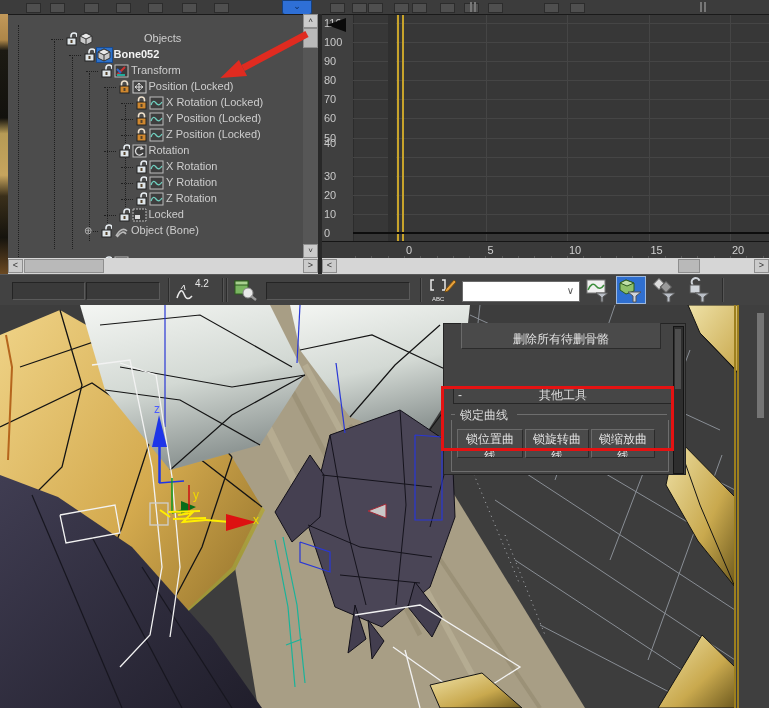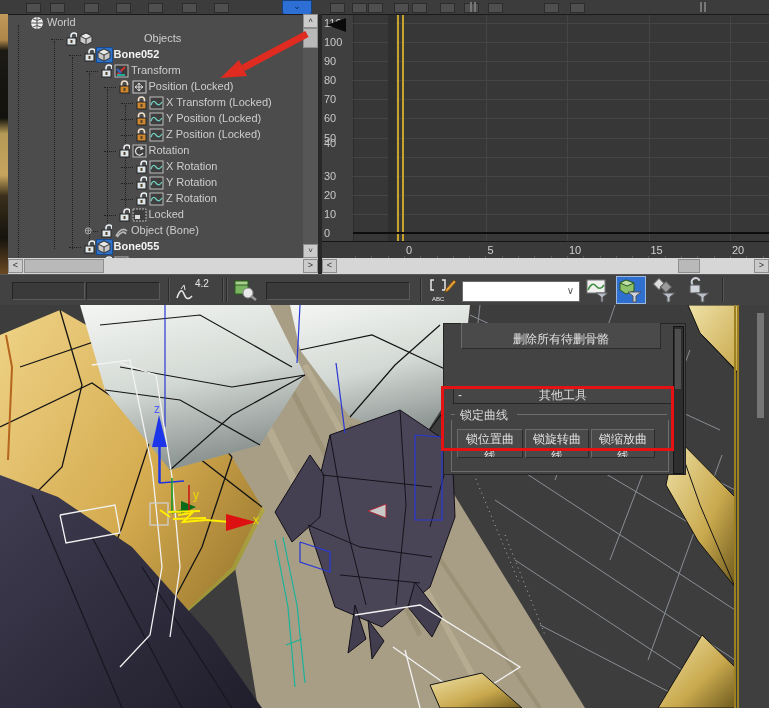--- a/index.html
+++ b/index.html
@@ -108,27 +108,20 @@
 
   <div class="abs" id="left-strip"></div>
 
   <div class="abs" id="tree-panel">
       <div class="vdot" style="left:10px;top:10px;height:240px;"></div>
       <div class="vdot" style="left:46px;top:26px;height:208px;"></div>
       <div class="vdot" style="left:64px;top:42px;height:192px;"></div>
       <div class="vdot" style="left:81px;top:58px;height:168px;"></div>
       <div class="vdot" style="left:99px;top:74px;height:136px;"></div>
       <div class="vdot" style="left:117px;top:90px;height:104px;"></div>
-      <div class="trow" style="top:0px;">
-        <span class="icx" style="left:22px;"><svg width="15" height="14">
-            <circle cx="7" cy="7" r="6" fill="#f0f0f0"></circle>
-            <path d="M1,7 H13 M7,1 V13 M3,3 Q7,6 11,3 M3,11 Q7,8 11,11" stroke="#555" fill="none"></path>
-          </svg></span>
-        <span class="lbl" style="left:39px;">World</span>
-      </div>
       <div class="trow" style="top:16px;">
         <div class="stub" style="left:43px;width:12px;"></div>
         <span class="lockx" style="left:57px;"><svg width="12" height="14">
             <path d="M6,6 v-2 a3,3 0 0 1 6,0 v1" stroke="#e8eef2" stroke-width="1.6" fill="none"></path>
             <rect x="2" y="6" width="9" height="7" fill="#dfe6ea" stroke="#222"></rect>
             <rect x="5.5" y="8" width="2" height="3" fill="#55422a"></rect>
           </svg></span>
         <span class="icx" style="left:71px;"><svg width="15" height="14">
             <polygon points="7,1 13,4 13,10 7,13 1,10 1,4" fill="#c9c9c9" stroke="#333"></polygon>
             <polygon points="1,4 7,1 13,4 7,7" fill="#e8e8e8" stroke="#333"></polygon>
@@ -182,21 +175,21 @@
         <div class="stub" style="left:113px;width:12px;"></div>
         <span class="lockx" style="left:127px;"><svg width="12" height="14">
             <path d="M3.5,6 v-2 a3,3 0 0 1 6,0 v2" stroke="#efe1cd" stroke-width="1.6" fill="none"></path>
             <rect x="2" y="6" width="9" height="7" fill="#d0882f" stroke="#222"></rect>
             <rect x="5.5" y="8" width="2" height="3" fill="#55422a"></rect>
           </svg></span>
         <span class="icx" style="left:141px;"><svg width="15" height="14">
             <rect x="1" y="1" width="13" height="12" fill="#3e3e3e" stroke="#bbb"></rect>
             <path d="M2,9 Q4,3 7,7 T13,6" stroke="#6fd0c0" stroke-width="1.3" fill="none"></path>
           </svg></span>
-        <span class="lbl" style="left:158px;">X Transform (Locked)</span>
+        <span class="lbl" style="left:158px;">X Rotation (Locked)</span>
       </div>
       <div class="trow" style="top:96px;">
         <div class="stub" style="left:113px;width:12px;"></div>
         <span class="lockx" style="left:127px;"><svg width="12" height="14">
             <path d="M3.5,6 v-2 a3,3 0 0 1 6,0 v2" stroke="#efe1cd" stroke-width="1.6" fill="none"></path>
             <rect x="2" y="6" width="9" height="7" fill="#d0882f" stroke="#222"></rect>
             <rect x="5.5" y="8" width="2" height="3" fill="#55422a"></rect>
           </svg></span>
         <span class="icx" style="left:141px;"><svg width="15" height="14">
             <rect x="1" y="1" width="13" height="12" fill="#3e3e3e" stroke="#bbb"></rect>
@@ -288,34 +281,20 @@
         <div class="expx" style="left:76px;">⊕</div>
         <span class="lockx" style="left:92px;"><svg width="12" height="14">
             <path d="M6,6 v-2 a3,3 0 0 1 6,0 v1" stroke="#e8eef2" stroke-width="1.6" fill="none"></path>
             <rect x="2" y="6" width="9" height="7" fill="#dfe6ea" stroke="#222"></rect>
             <rect x="5.5" y="8" width="2" height="3" fill="#55422a"></rect>
           </svg></span>
         <span class="icx" style="left:106px;"><svg width="15" height="14">
             <path d="M2,12 Q8,2 13,7 M3,13 Q9,5 12,10" stroke="#b9b9b9" stroke-width="1.6" fill="none"></path>
           </svg></span>
         <span class="lbl" style="left:123px;">Object (Bone)</span>
-      </div>
-      <div class="trow" style="top:224px;">
-        <div class="stub" style="left:60.5px;width:12px;"></div>
-        <span class="lockx" style="left:74.5px;"><svg width="12" height="14">
-            <path d="M6,6 v-2 a3,3 0 0 1 6,0 v1" stroke="#e8eef2" stroke-width="1.6" fill="none"></path>
-            <rect x="2" y="6" width="9" height="7" fill="#dfe6ea" stroke="#222"></rect>
-            <rect x="5.5" y="8" width="2" height="3" fill="#55422a"></rect>
-          </svg></span>
-        <span class="icx sel" style="left:88.5px;"><svg width="15" height="14">
-            <polygon points="7,1 13,4 13,10 7,13 1,10 1,4" fill="#c9c9c9" stroke="#333"></polygon>
-            <polygon points="1,4 7,1 13,4 7,7" fill="#e8e8e8" stroke="#333"></polygon>
-            <line x1="7" y1="7" x2="7" y2="13" stroke="#333"></line>
-          </svg></span>
-        <span class="lbl bold" style="left:105.5px;">Bone055</span>
       </div>
       <div class="trow" style="top:240px;">
         <span class="lockx" style="left:92px;"><svg width="12" height="14">
             <path d="M6,6 v-2 a3,3 0 0 1 6,0 v1" stroke="#e8eef2" stroke-width="1.6" fill="none"></path>
             <rect x="2" y="6" width="9" height="7" fill="#dfe6ea" stroke="#222"></rect>
             <rect x="5.5" y="8" width="2" height="3" fill="#55422a"></rect>
           </svg></span>
         <span class="icx" style="left:106px;"><svg width="15" height="14">
             <rect x="1" y="1" width="13" height="12" fill="#3a3a3a" stroke="#bbb"></rect>
             <line x1="3" y1="11" x2="11" y2="3" stroke="#c33" stroke-width="2"></line>

